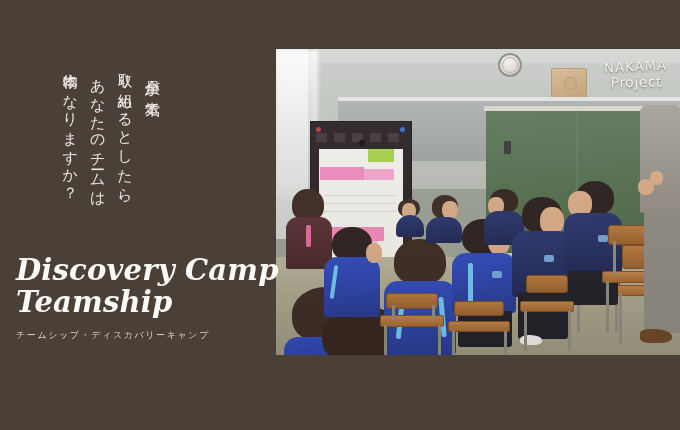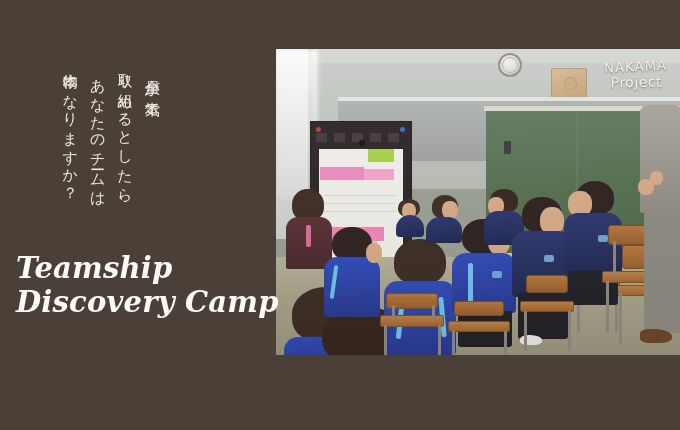--- a/index.html
+++ b/index.html
@@ -347,17 +347,18 @@
   </div>
 
   <div id="vertical-copy">
     <div class="vline c1">全員が本気で</div>
     <div class="vline c2">取り組めるとしたら、</div>
     <div class="vline c3">あなたのチームは</div>
     <div class="vline c4">本物になりますか？</div>
   </div>
 
   <div id="title-block">
+    <div id="title-line2">Discovery Camp</div>
     <div id="title-line1">Teamship</div>
-    <div id="title-line2">Discovery Camp</div>
+    <div id="subtitle">チームシップ・ディスカバリーキャンプ</div>
   </div>
 
 </div>
 
 </body></html>

